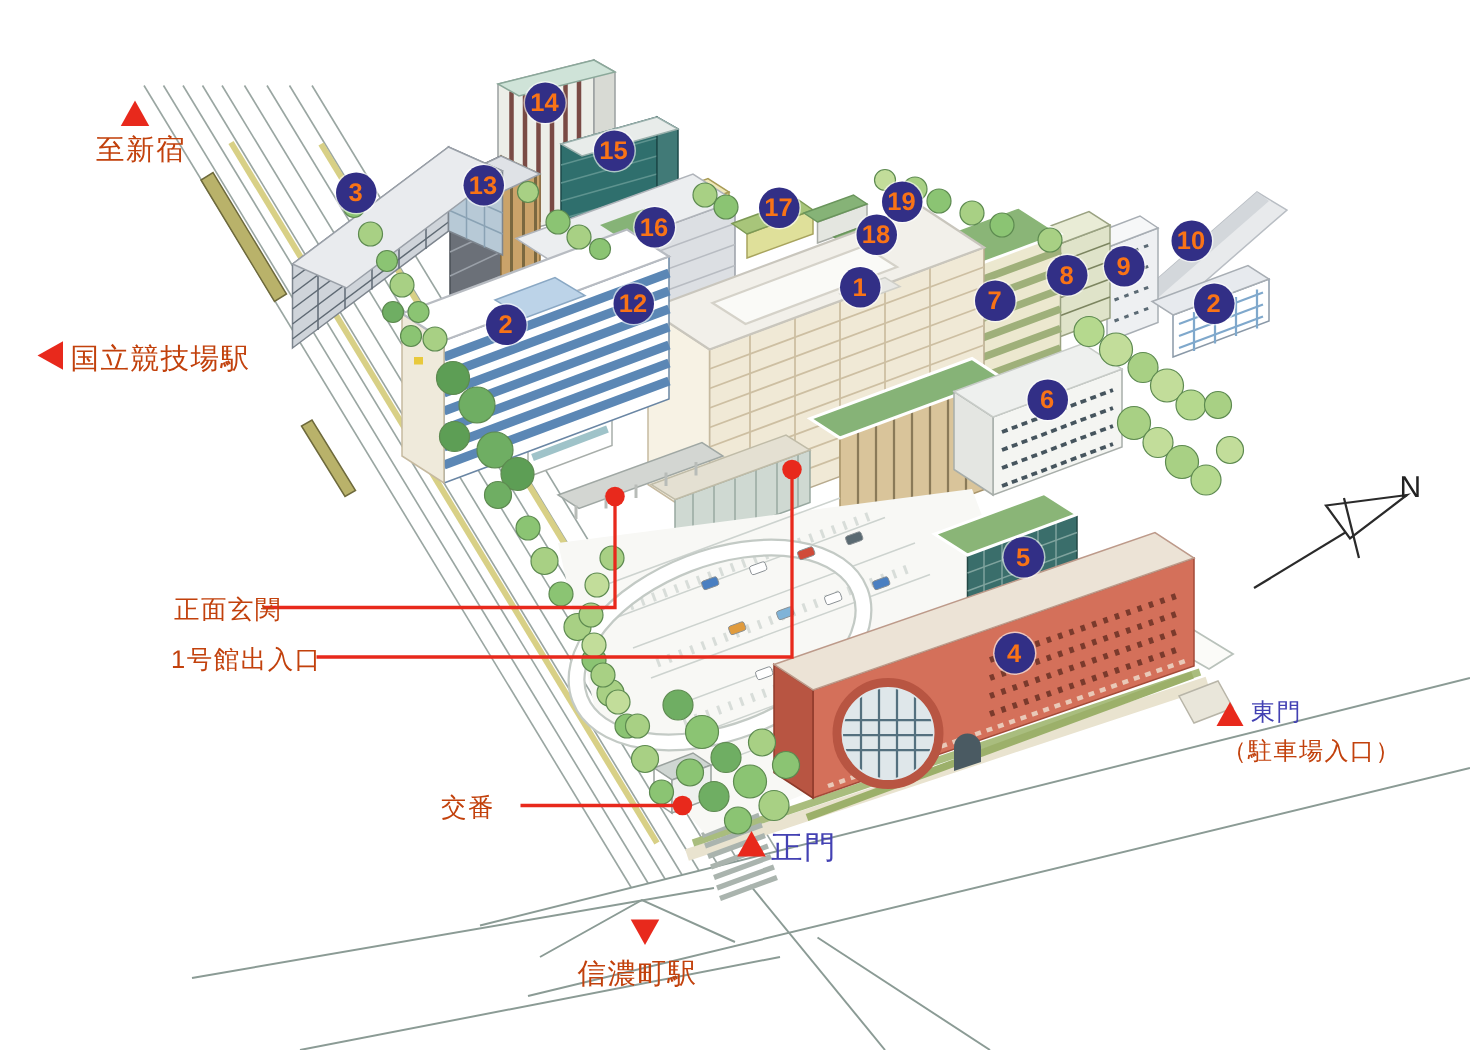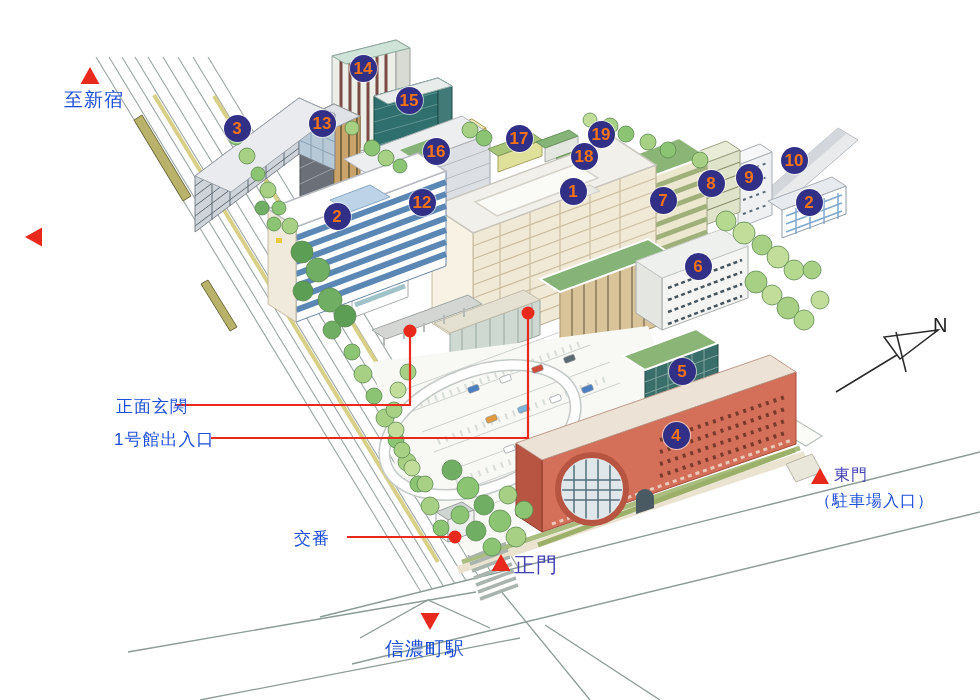--- a/index.html
+++ b/index.html
@@ -1,19 +1,19 @@
 <!DOCTYPE html>
 <html style="--badge: #322f86; --gate: #4341b3;"><head>
 <meta charset="utf-8">
 <style>
   html,body{margin:0;padding:0;background:#ffffff;}
   #stage{position:relative;width:980px;height:700px;background:#ffffff;overflow:hidden;
          font-family:"Liberation Sans",sans-serif;}
   #art{position:absolute;left:0;top:0;}
-  .label{position:absolute;color:#1d4ed8;white-space:nowrap;letter-spacing:1px;}
+  .label{position:absolute;color:#c2410c;white-space:nowrap;letter-spacing:1px;}
   .gate{color:var(--gate,#4341b3);font-weight:500;}
   .badge{position:absolute;width:27px;height:27px;border-radius:50%;
          background:var(--badge,#322f86);color:#f97316;
          font:bold 17px/27px "Liberation Sans",sans-serif;text-align:center;
          box-shadow:0 0 0 1px rgba(255,255,255,.6);}
 </style>
 </head>
 <body>
 
 <div id="stage">
@@ -517,20 +517,21 @@
   <g fill="#e8291c">
     <polygon points="90,67 80.5,84 99.5,84"></polygon>
     <polygon points="25,237 42,227.5 42,246.5"></polygon>
     <polygon points="501,554 491.5,571 510.5,571"></polygon>
     <polygon points="820,468 811,484 829,484"></polygon>
     <polygon points="430,630 420.5,613 439.5,613"></polygon>
   </g>
 </svg>
 
   <div class="label" style="left:64px;top:87px;font-size:19px;">至新宿</div>
+  <div class="label" style="left:47px;top:226px;font-size:19px;">国立競技場駅</div>
   <div class="label" style="left:116px;top:395px;font-size:17px;">正面玄関</div>
   <div class="label" style="left:114px;top:428px;font-size:17px;">1号館出入口</div>
   <div class="label" style="left:294px;top:527px;font-size:17px;">交番</div>
   <div class="label gate" style="left:514px;top:551px;font-size:21px;">正門</div>
   <div class="label gate" style="left:834px;top:465px;font-size:16px;">東門</div>
   <div class="label" style="left:815px;top:491px;font-size:16px;">（駐車場入口）</div>
   <div class="label" style="left:385px;top:636px;font-size:19px;">信濃町駅</div>
   <div class="label" style="left:933px;top:314px;font-size:20px;color:#222;">N</div>
 
   <div>

